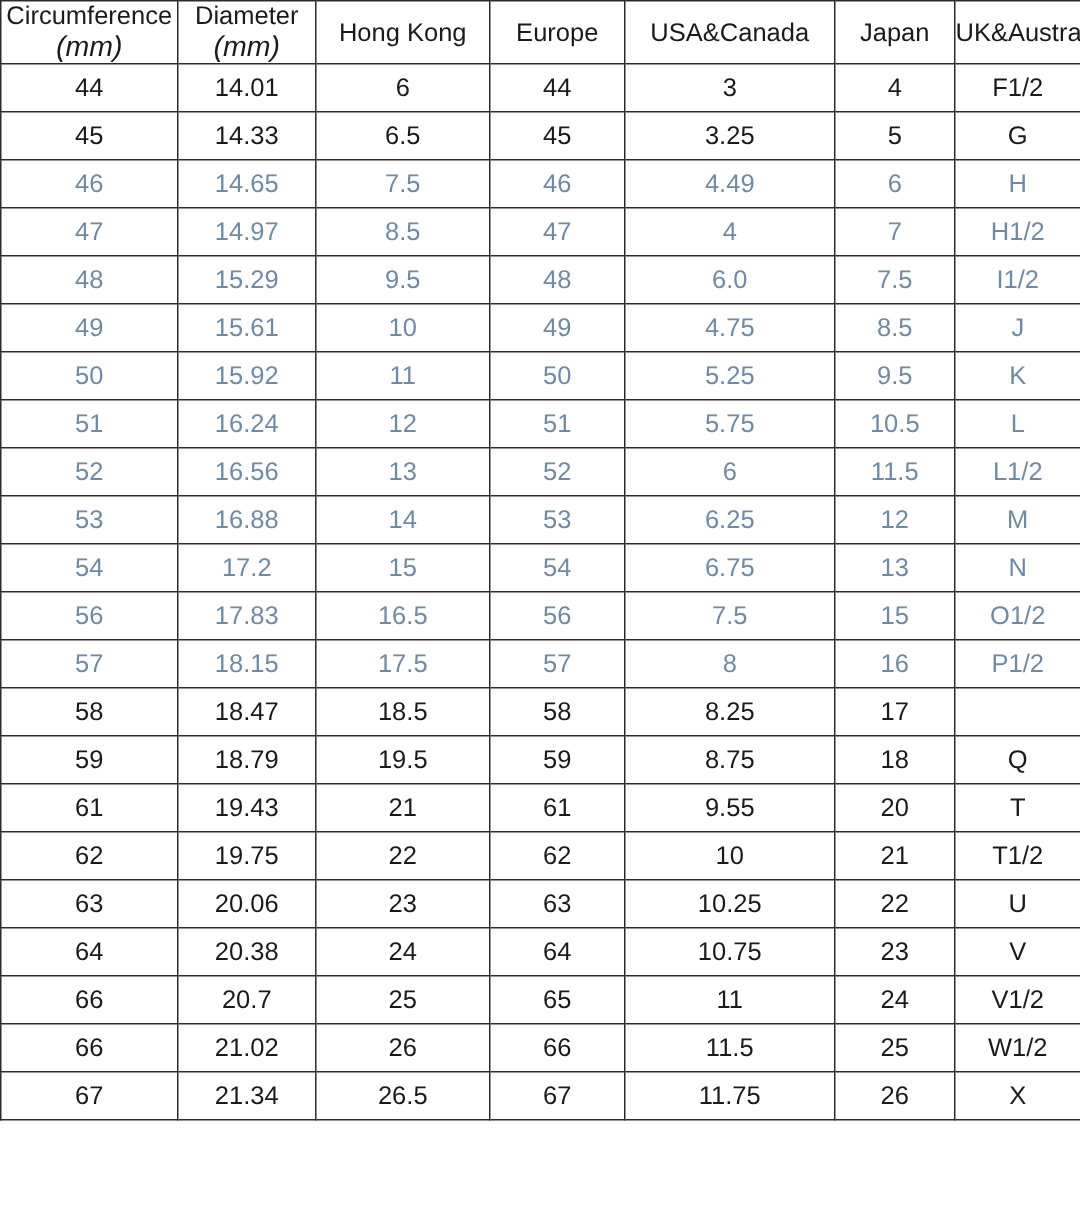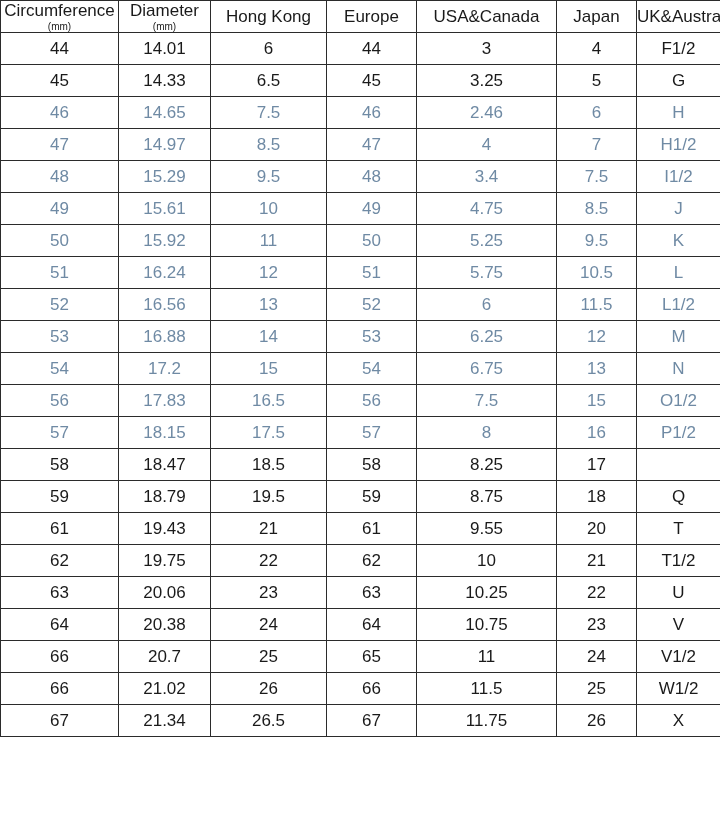--- a/index.html
+++ b/index.html
@@ -51,21 +51,22 @@
   }
   thead th.hdr-small {
     font-size: 13.5px;
   }
   thead th.hdr-main {
     font-size: 17px;
     margin-left: 47px;
   }
   thead th .unit {
     display: block;
-    font-size: 10px;
+    font-size: 19px;
+    font-style: italic;
   }
   tbody td.hl {
     background: #bed5ea;
     color: #6f8aa4;
   }
   tbody tr td:first-child {
     border-left: none;
   }
   tbody tr td:last-child {
     border-right: none;
@@ -116,39 +117,39 @@
         <td>45</td>
         <td>3.25</td>
         <td>5</td>
         <td>G</td>
       </tr>
       <tr>
         <td class="hl">46</td>
         <td class="hl">14.65</td>
         <td class="hl">7.5</td>
         <td class="hl">46</td>
-        <td class="hl">2.46</td>
+        <td class="hl">4.49</td>
         <td class="hl">6</td>
         <td class="hl">H</td>
       </tr>
       <tr>
         <td class="hl">47</td>
         <td class="hl">14.97</td>
         <td class="hl">8.5</td>
         <td class="hl">47</td>
         <td class="hl">4</td>
         <td class="hl">7</td>
         <td class="hl">H1/2</td>
       </tr>
       <tr>
         <td class="hl">48</td>
         <td class="hl">15.29</td>
         <td class="hl">9.5</td>
         <td class="hl">48</td>
-        <td class="hl">3.4</td>
+        <td class="hl">6.0</td>
         <td class="hl">7.5</td>
         <td class="hl">I1/2</td>
       </tr>
       <tr>
         <td class="hl">49</td>
         <td class="hl">15.61</td>
         <td class="hl">10</td>
         <td class="hl">49</td>
         <td class="hl">4.75</td>
         <td class="hl">8.5</td>

